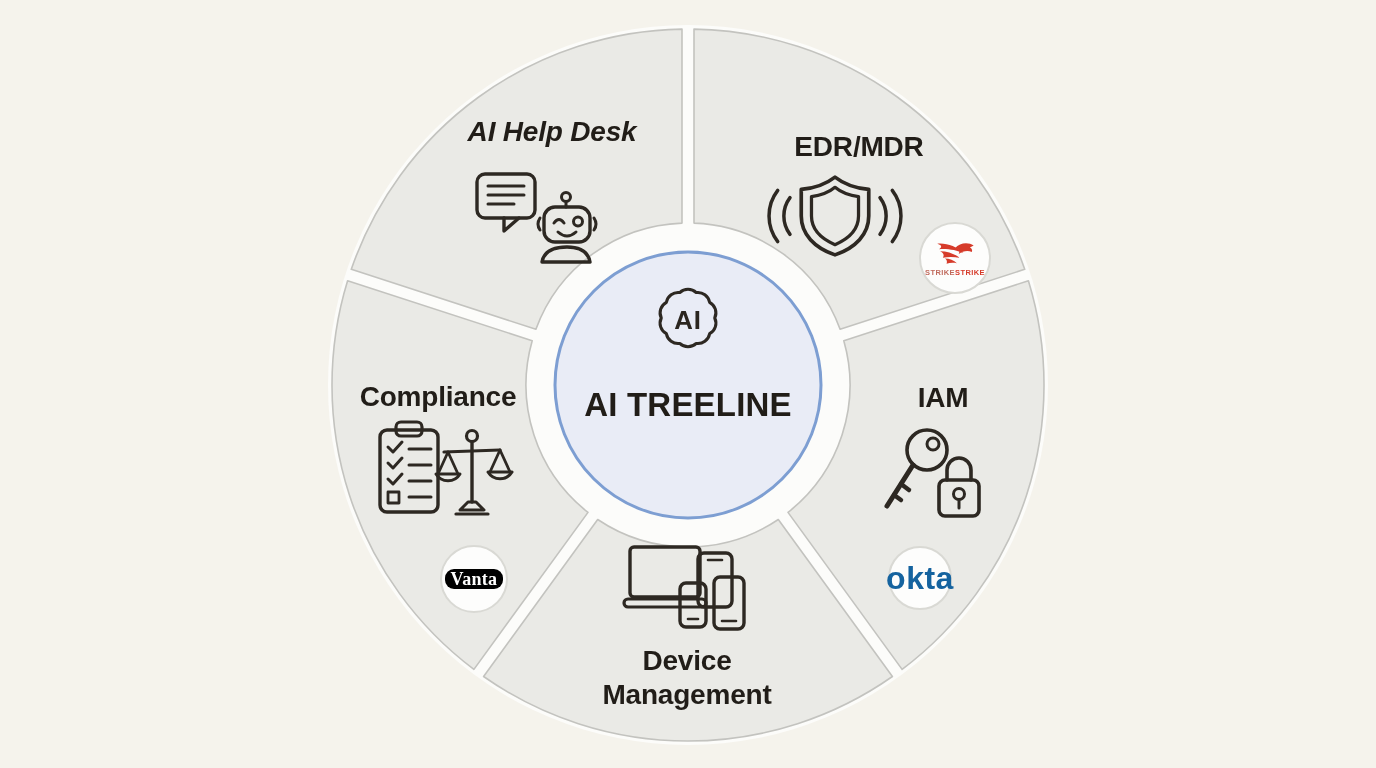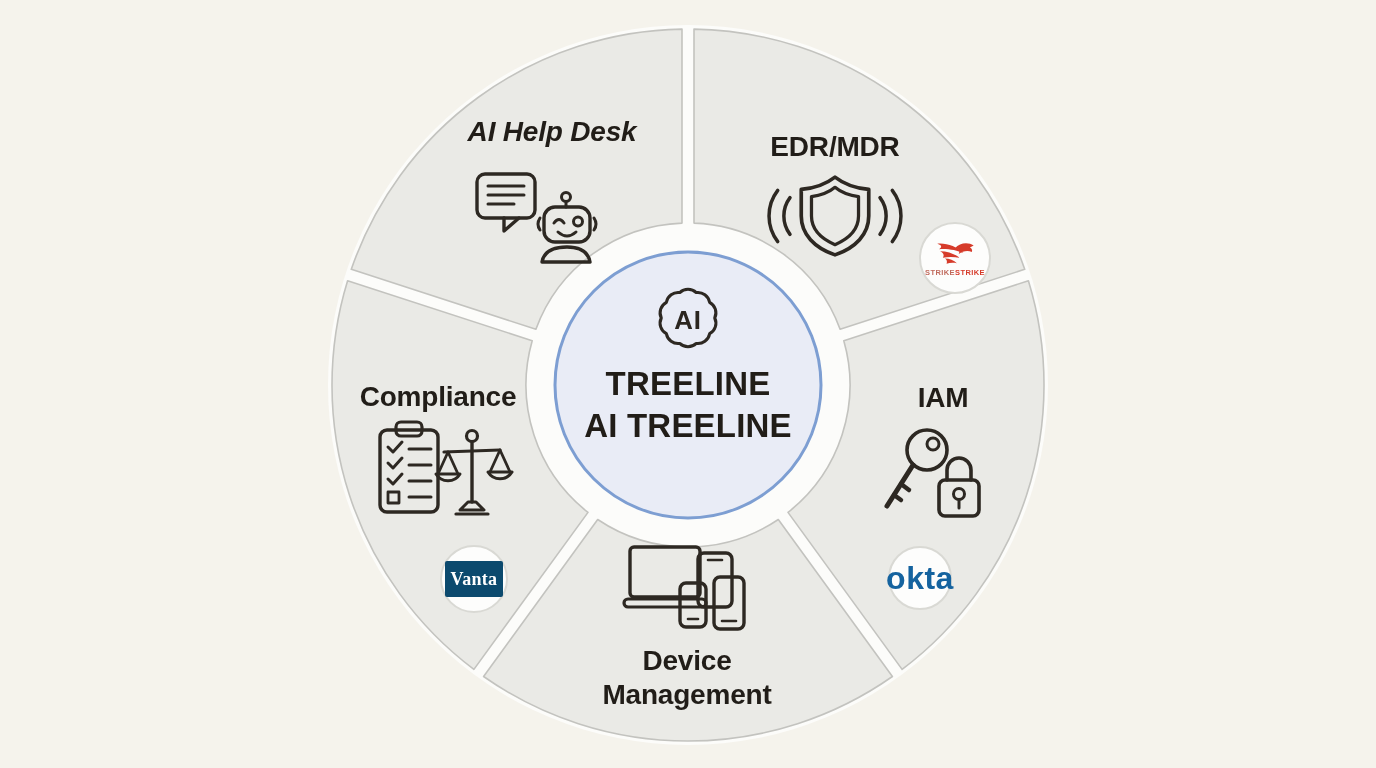--- a/index.html
+++ b/index.html
@@ -30,21 +30,21 @@
   }
   .logo-circle{
     position:absolute;background:#fdfdfc;border:2px solid #d9d9d4;border-radius:50%;
     box-sizing:border-box;display:flex;flex-direction:column;align-items:center;justify-content:center;
   }
   .cs-text{font-size:7.5px;font-weight:bold;letter-spacing:0.4px;line-height:1;margin-top:2px;white-space:nowrap;}
   .cs-light{color:#c06a5c;}
   .cs-bold{color:#d63b2a;}
   .okta-text{font-size:32px;font-weight:bold;color:#15639f;letter-spacing:0.5px;}
   .vanta-badge{
-    background:#0c4a6e;border-radius:2px;width:58px;height:36px;
+    background:#000000;border-radius:9px;width:58px;height:20px;
     display:flex;align-items:center;justify-content:center;
   }
   .vanta-text{font-family:"Liberation Serif", serif;font-weight:bold;font-size:18px;color:#ffffff;letter-spacing:0.3px;}
   .brain-ai{font-weight:bold;font-size:27px;fill:#2b2620;letter-spacing:1px;}
 </style>
 </head>
 <body>
 
 <div class="stage">
 
@@ -57,26 +57,25 @@
     <path class="sector" d="M473.9,669.4 A356,356 0 0 1 347.6,280.7 L532.2,340.7 A162,162 0 0 0 588.0,512.4 Z"></path>
     <circle class="center-circle" cx="688" cy="385" r="133"></circle>
   </svg>
 
   <svg class="icon-svg" style="left:646px;top:276px;" width="84" height="84" viewBox="-44 -44 88 88">
     <path stroke-width="3.2" d="M28,0 A12.5,12.5 0 0 1 22.65,16.46 A12.5,12.5 0 0 1 8.65,26.63 A12.5,12.5 0 0 1 -8.65,26.63 A12.5,12.5 0 0 1 -22.65,16.46 A12.5,12.5 0 0 1 -28,0 A12.5,12.5 0 0 1 -22.65,-16.46 A12.5,12.5 0 0 1 -8.65,-26.63 A12.5,12.5 0 0 1 8.65,-26.63 A12.5,12.5 0 0 1 22.65,-16.46 A12.5,12.5 0 0 1 28,0 Z"></path>
     <text class="brain-ai" x="0" y="2" text-anchor="middle" dominant-baseline="central" stroke="none">AI</text>
   </svg>
 
   <div class="center-text">
-    <div>TREELINE</div>
     <div>AI TREELINE</div>
   </div>
 
   <div class="seg-label" style="left:552px;top:132px;font-style:italic;">AI Help Desk</div>
-  <div class="seg-label" style="left:835px;top:147px;">EDR/MDR</div>
+  <div class="seg-label" style="left:859px;top:147px;">EDR/MDR</div>
   <div class="seg-label" style="left:943px;top:398px;">IAM</div>
   <div class="seg-label wrap" style="left:687px;top:678px;text-align:center;">Device Management</div>
   <div class="seg-label" style="left:438px;top:397px;">Compliance</div>
 
   <svg class="icon-svg" style="left:474px;top:168px;" width="126" height="96" viewBox="0 0 126 96">
     <g>
       <rect x="3" y="6" width="58" height="44" rx="8" stroke-width="3.4"></rect>
       <path d="M30,50 L30,63 L45,50" stroke-width="3.4"></path>
       <line x1="14" y1="18" x2="50" y2="18" stroke-width="3"></line>
       <line x1="14" y1="27" x2="50" y2="27" stroke-width="3"></line>

